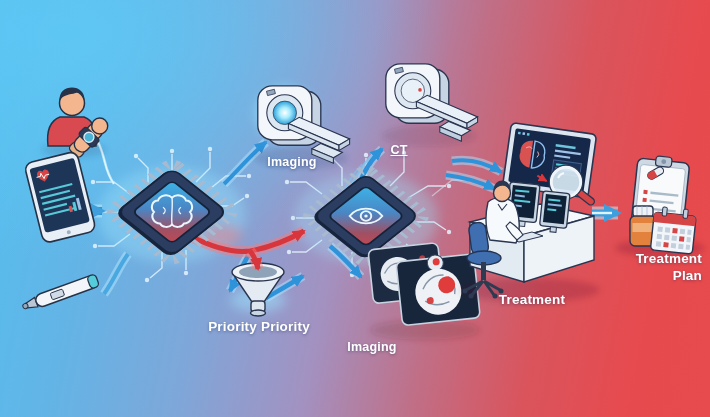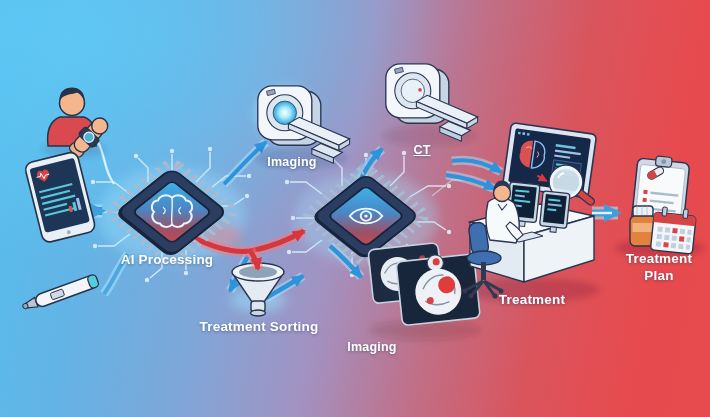--- a/index.html
+++ b/index.html
@@ -10,21 +10,21 @@
       radial-gradient(ellipse at 10% 8%, rgba(95,200,245,.9), rgba(95,200,245,0) 42%),
       linear-gradient(101deg,#54bfee 0%,#63b4e6 16%,#7ea7d9 32%,#a292c1 48%,#c06f87 62%,#da545c 76%,#e74a4e 90%,#e84b4d 100%);
   }
   .stage svg{position:absolute;left:0;top:0;}
   .lbl{
     position:absolute;color:#fff;font-weight:bold;font-size:12.5px;
     letter-spacing:.2px;white-space:nowrap;transform:translateX(-50%);
     text-shadow:0 1px 3px rgba(25,45,90,.45);
   }
   .lbl.big{font-size:13.5px;}
-  .lbl.wrap{white-space:normal;width:86px;text-align:center;line-height:1.25;}
+  .lbl.wrap{white-space:normal;width:86px;text-align:right;line-height:1.25;}
 </style>
 </head>
 <body>
 
 <div class="stage">
 <svg width="710" height="417" viewBox="0 0 710 417">
   <defs>
     <linearGradient id="chipGrad" x1="0" y1="0" x2="1" y2="1">
       <stop offset="0" stop-color="#3cb4e8"></stop>
           <stop offset="0.45" stop-color="#4a86c4"></stop>
@@ -415,20 +415,19 @@
 
   <g transform="translate(34,296) rotate(-20)">
     <polygon points="-10,4 0,1.5 0,11.5 -10,9" fill="#b9c6d4" stroke="#263247" stroke-width="1.2"></polygon>
     <circle cx="-11.5" cy="6.5" r="2.6" fill="#93a7bd" stroke="#263247" stroke-width="1"></circle>
     <rect x="0" y="0" width="64" height="13" rx="6.5" fill="#f2f6fa" stroke="#263247" stroke-width="1.5"></rect>
     <rect x="16" y="3" width="13" height="7" rx="1.5" fill="#cfdae6" stroke="#263247" stroke-width="0.9"></rect>
     <rect x="56" y="0" width="9" height="13" rx="4" fill="#56cbd9" stroke="#263247" stroke-width="1.3"></rect>
   </g>
 </svg>
 
-  <div class="lbl big" style="left:167px;top:252px;">AI Processing</div>
   <div class="lbl" style="left:292px;top:155px;">Imaging</div>
-  <div class="lbl" style="left:422px;top:143px;text-decoration:underline;">CT</div>
-  <div class="lbl big" style="left:259px;top:319px;">Treatment Sorting</div>
+  <div class="lbl" style="left:399px;top:143px;text-decoration:underline;">CT</div>
+  <div class="lbl big" style="left:259px;top:319px;">Priority Priority</div>
   <div class="lbl" style="left:372px;top:340px;">Imaging</div>
   <div class="lbl big" style="left:532px;top:292px;">Treatment</div>
   <div class="lbl big wrap" style="left:659px;top:251px;">Treatment Plan</div>
 </div>
 
 </body></html>

